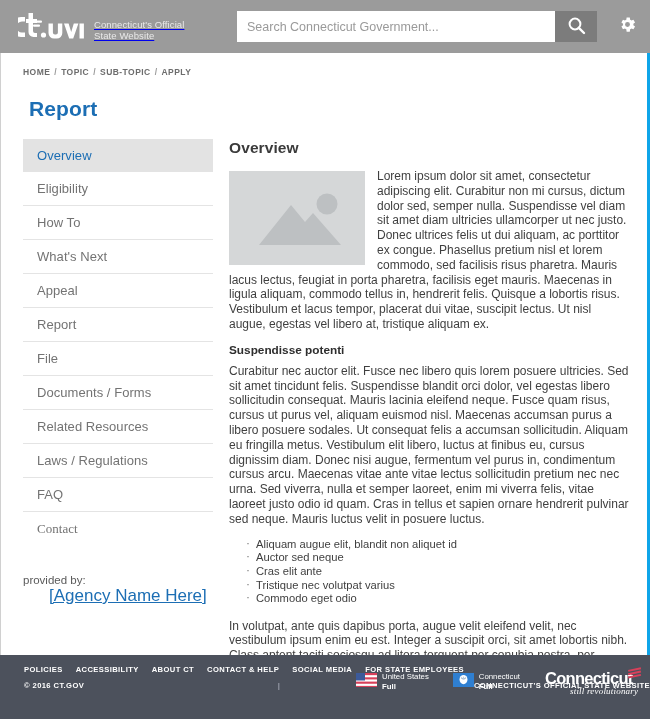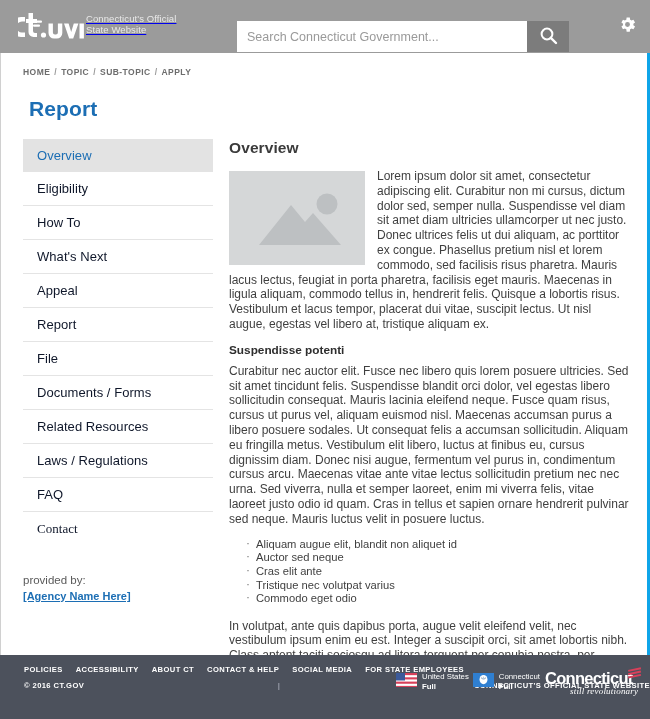--- a/index.html
+++ b/index.html
@@ -24,38 +24,38 @@
   .header {
     background: #9b9b9b;
     height: 53px;
     display: flex;
     align-items: center;
     padding: 0 16px 0 18px;
     box-sizing: border-box;
     position: relative;
     flex: none;
   }
-  .logo-wrap { display: flex; align-items: flex-start; flex: none; }
+  .logo-wrap { display: flex; align-items: flex-end; gap: 8px; flex: none; }
   .logo-mark {
     position: relative;
     width: 68px; height: 30px;
     display: block;
   }
   .logo-tag {
     color: #e9e9e9;
     font-size: 9.5px;
     line-height: 11.5px;
     letter-spacing: .1px;
     white-space: pre-line;
     padding-top: 1px;
   }
   .search-area {
     position: absolute;
-    left: 237px; top: 21px;
-    width: 332px; height: 31px;
+    left: 237px; top: 11px;
+    width: 360px; height: 31px;
     display: flex;
   }
   .search-input {
     flex: 1;
     border: none; outline: none;
     background: #fff;
     font-family: "Liberation Sans", sans-serif;
     font-size: 12.5px;
     color: #444;
     padding: 0 10px;
@@ -111,37 +111,38 @@
 
   
   .sidebar { width: 212px; flex: none; padding-left: 22px; box-sizing: border-box; }
   .nav { list-style: none; margin: 0; padding: 0; }
   .nav li { border-bottom: 1px solid #e4e4e4; }
   .nav li:last-child { border-bottom: none; font-family: Liberation Serif, serif; }
   .nav a {
     display: block;
     padding: 9px 0 9px 14px;
     font-size: 13px;
-    color: #0f172a;
+    color: #737373;
     text-decoration: none;
     letter-spacing: .05px;
   }
   .nav li.active { background: #e3e3e3; border-bottom: none; }
   .nav li.active a { color: #1c6eb4; }
   .provided {
     margin: 26px 0 0 0;
     font-size: 11.5px;
     color: #5a5a5a;
     line-height: 16px;
   }
   .agency {
-    font-size: 11px;
-    font-weight: bold;
+    font-size: 17px;
+    font-weight: normal;
     color: #1c6eb4;
     display: block;
+    margin-left: 26px;
   }
 
   
   .main {
     flex: 1;
     padding: 0 17px 0 16px;
     box-sizing: border-box;
     min-width: 0;
   }
   .main h2 {
@@ -212,21 +213,21 @@
     font-weight: bold;
     letter-spacing: .4px;
     color: #ffffff;
     display: flex; gap: 6px; align-items: center; justify-content: space-between;
   }
   .copyright .bar { color: #9ba0ab; }
 
   .footer-right {
     position: absolute;
     right: 8px; top: 12px;
-    display: flex; align-items: center; gap: 4px;
+    display: flex; align-items: center; gap: 24px;
   }
   .flag-item { display: flex; align-items: center; gap: 5px; }
   .flag-text { font-size: 7.8px; line-height: 9.6px; color: #ffffff; }
   .flag-text b { display: block; font-weight: bold; }
   .ct-logo { position: relative; width: 98px; height: 30px; }
 </style>
 </head>
 <body>
 
 <div class="page">

